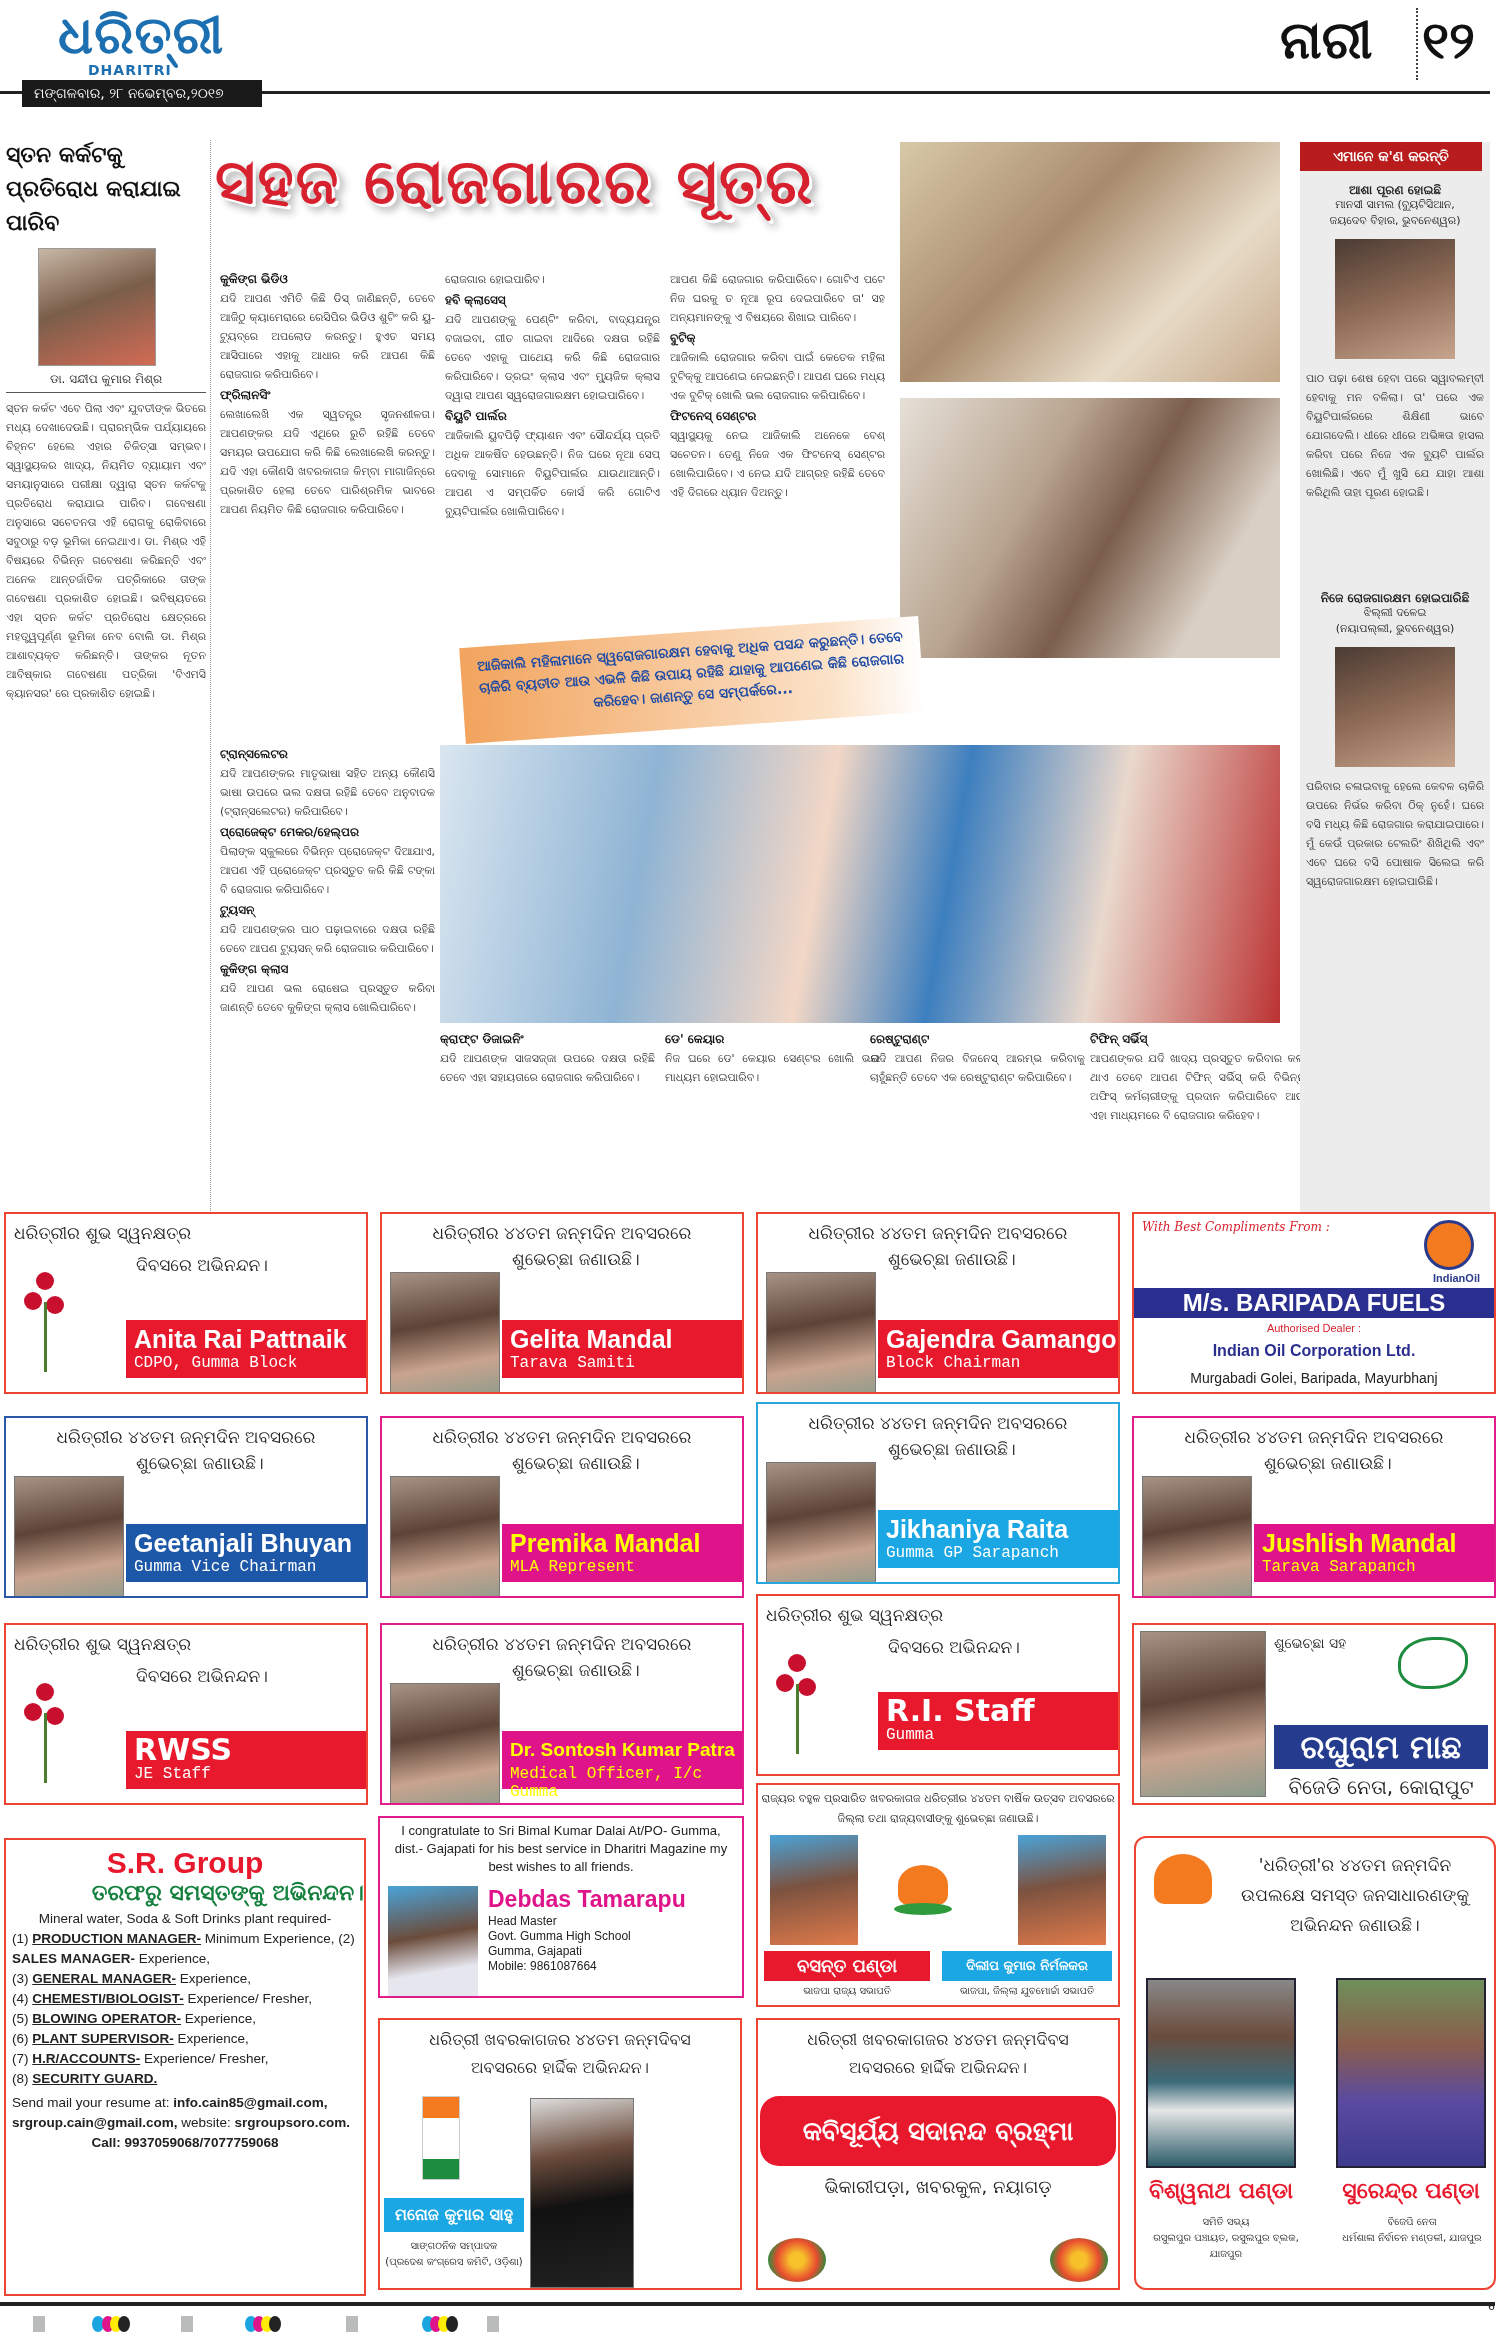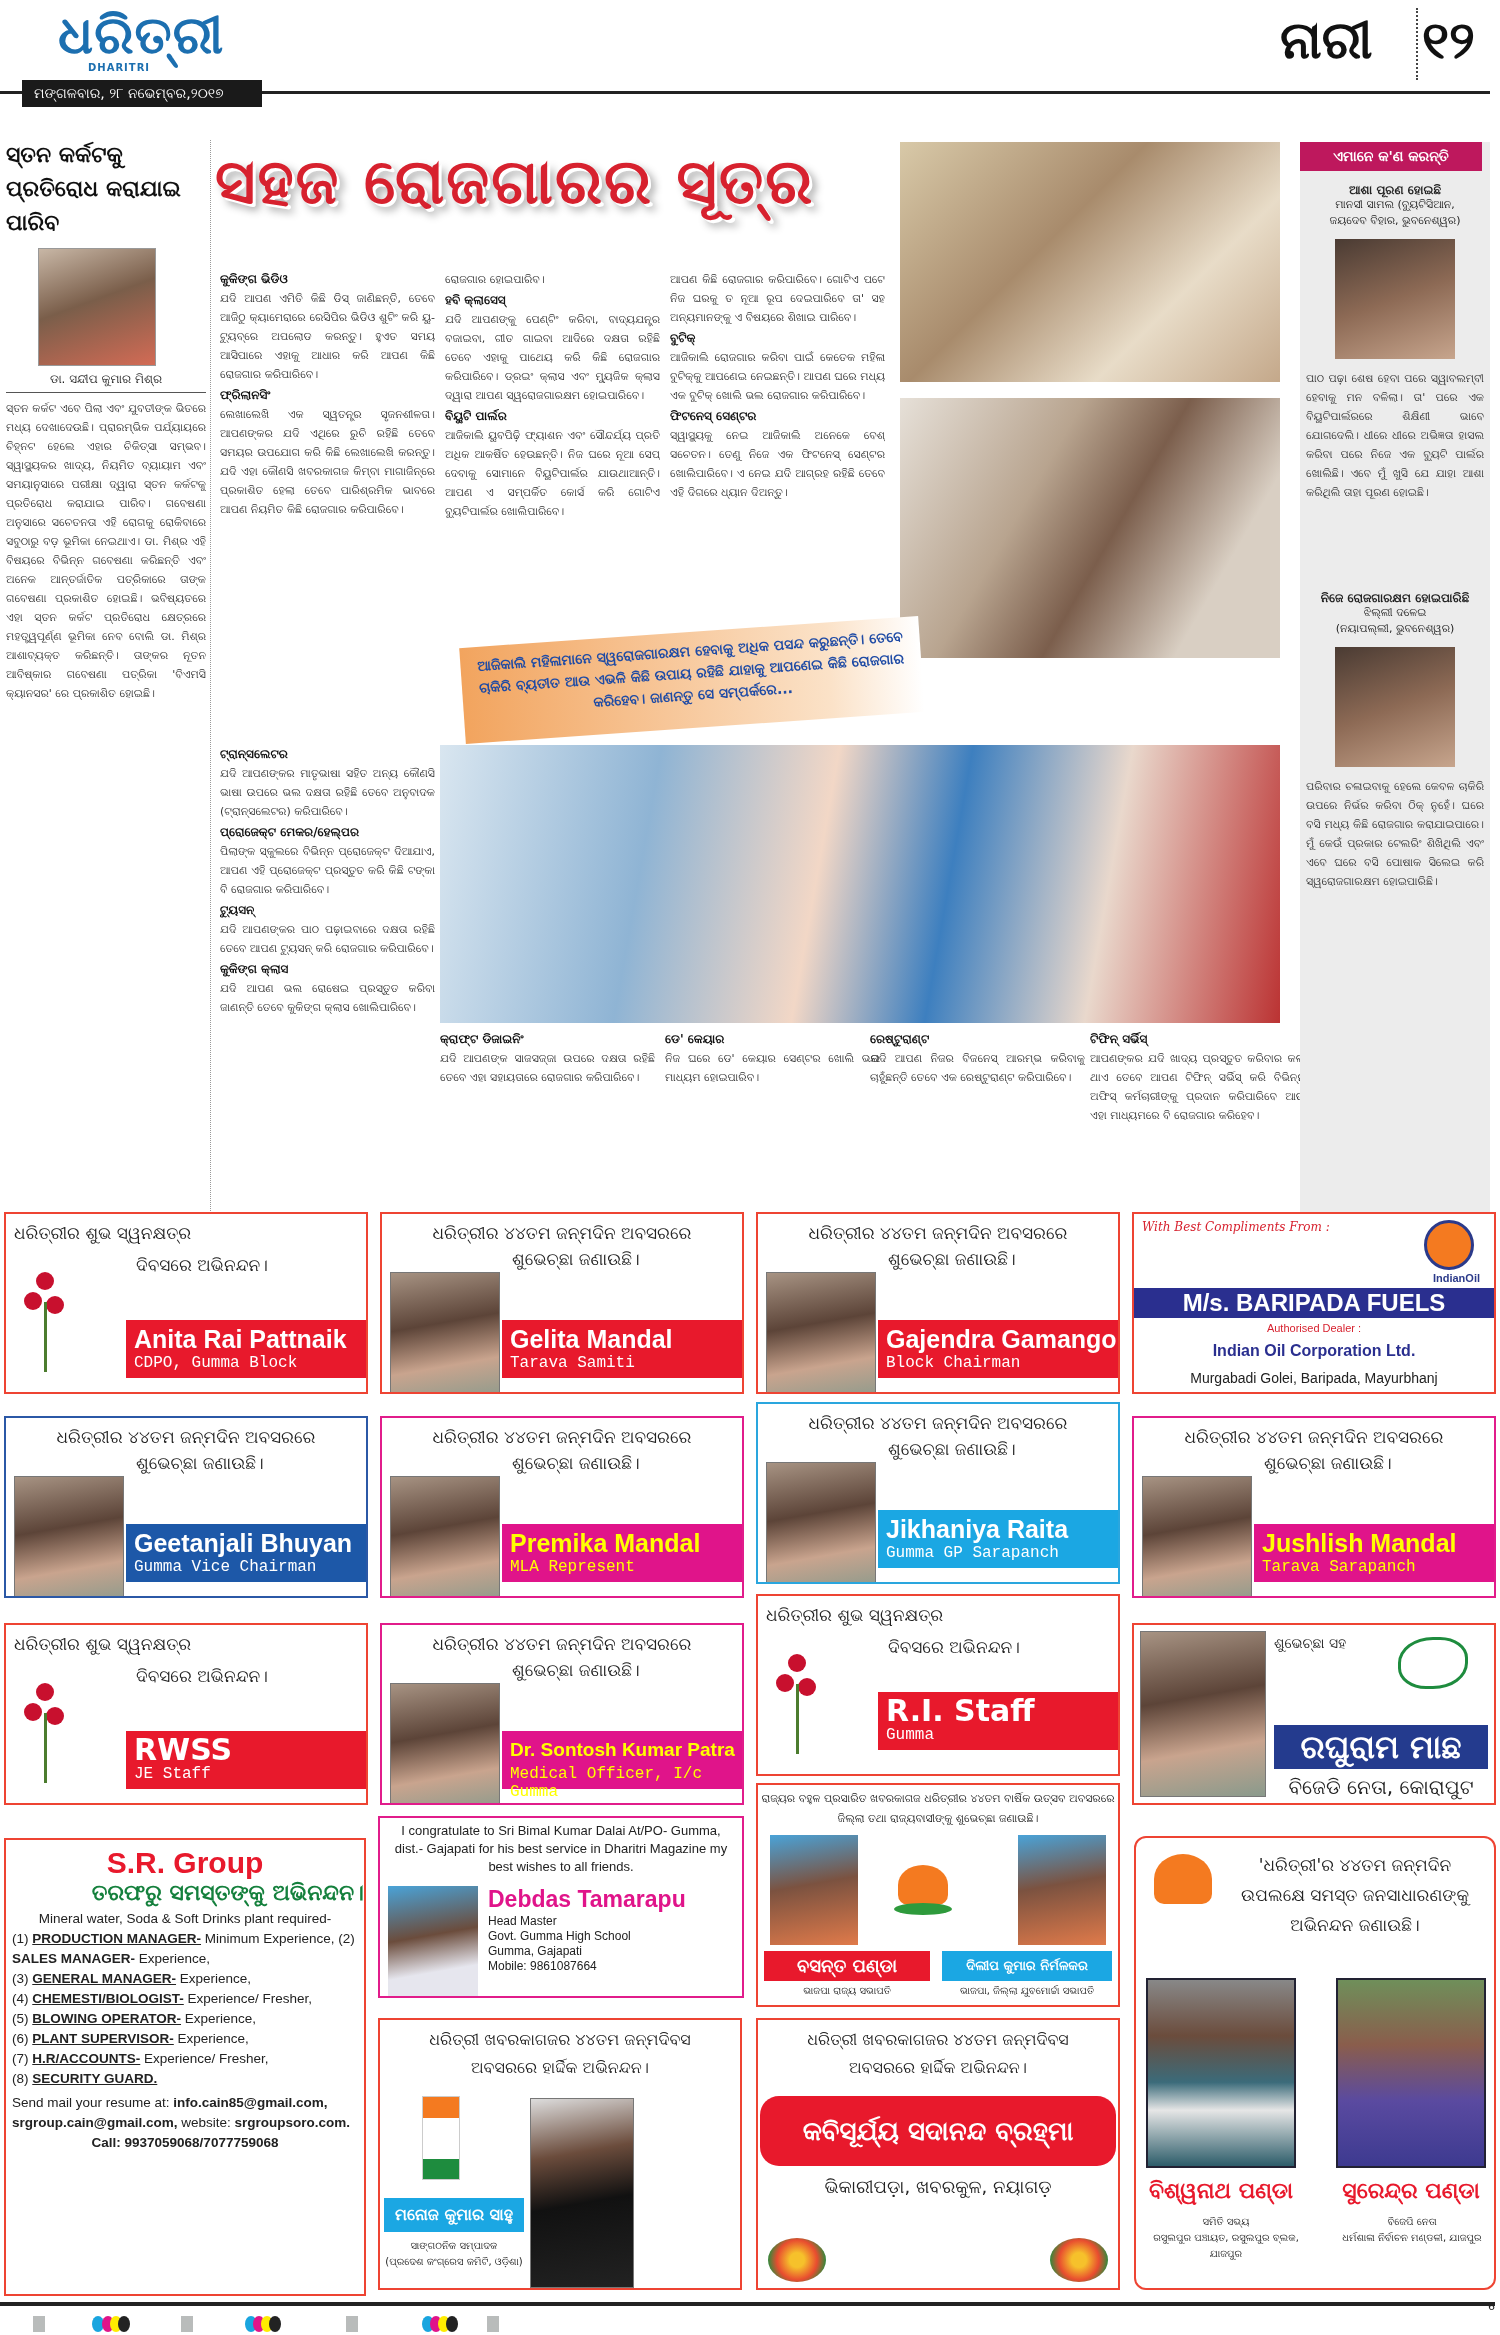--- a/index.html
+++ b/index.html
@@ -3,21 +3,21 @@
 <meta charset="utf-8">
 <style>
   * { box-sizing: border-box; margin: 0; padding: 0; }
   html, body { width: 1500px; height: 2335px; background: #fff; overflow: hidden; }
   body { font-family: "DejaVu Sans", sans-serif; color: #222; position: relative; }
 
   .abs { position: absolute; }
 
   
   .logo { left: 58px; top: 4px; font-family: "DejaVu Serif", serif; font-size: 52px; font-weight: bold; color: #1c6fb0; letter-spacing: 1px; }
-  .logo-en { left: 88px; top: 62px; font-size: 10px; font-weight: bold; color: #1c6fb0; letter-spacing: 1px; }
+  .logo-en { left: 88px; top: 62px; font-size: 14px; font-weight: bold; color: #1c6fb0; letter-spacing: 1px; }
   .head-rule { left: 0; top: 91px; width: 1490px; height: 3px; background: #222; }
   .date-bar { left: 22px; top: 80px; width: 240px; height: 27px; background: #1a1a1a; color: #fff; font-size: 14px; line-height: 27px; padding-left: 12px; }
   .section-name { left: 1280px; top: 10px; font-size: 52px; color: #111; font-weight: bold; }
   .page-num { left: 1422px; top: 10px; font-size: 52px; color: #111; font-weight: bold; }
   .dotted-sep { left: 1416px; top: 8px; width: 0; height: 72px; border-left: 2px dotted #444; }
 
   
   .left-col { left: 6px; top: 138px; width: 200px; }
   .left-col .headline { font-size: 22px; font-weight: bold; line-height: 34px; color: #111; }
   .photo { background: linear-gradient(160deg, #c8b7a6 0%, #7a5e4a 45%, #d36b55 100%); border: 1px solid #999; }
@@ -34,21 +34,21 @@
   .article p { margin-bottom: 2px; }
 
   .photo-top { left: 900px; top: 142px; width: 380px; height: 240px; background: linear-gradient(135deg,#d8c9a8,#a88b6c 40%,#e8dcc8 70%,#c4a88a); }
   .photo-mid { left: 900px; top: 398px; width: 380px; height: 260px; background: linear-gradient(120deg,#e6e0d8,#b8a48f 35%,#7b5e4c 55%,#d9cfc3 80%); }
   .photo-main { left: 440px; top: 745px; width: 840px; height: 278px; background: linear-gradient(100deg,#d9e6f0 0%,#8fb4d4 25%,#f2d7c6 45%,#3d7fbf 60%,#e9d8cc 78%,#b33 100%); }
 
   .callout { left: 462px; top: 632px; width: 460px; height: 96px; background: linear-gradient(90deg,#f2a45e,#fbe2c8 80%,#fff); transform: rotate(-4deg); color: #1f4ba5; font-size: 14px; font-weight: bold; text-align: center; line-height: 22px; padding-top: 8px; }
 
   
   .sidebar { left: 1300px; top: 142px; width: 190px; height: 1070px; background: #ececec; }
-  .sidebar .bar { background: #be185d; color: #fff; font-size: 14px; font-weight: bold; text-align: center; padding: 6px 8px; margin: 0 8px 0 0; }
+  .sidebar .bar { background: #b91c1c; color: #fff; font-size: 14px; font-weight: bold; text-align: center; padding: 6px 8px; margin: 0 8px 0 0; }
   .sidebar .title { font-size: 12px; font-weight: bold; text-align: center; margin-top: 12px; }
   .sidebar .meta { font-size: 11px; text-align: center; line-height: 16px; }
   .sidebar .sphoto { width: 120px; height: 120px; margin: 10px auto; background: linear-gradient(160deg,#4a3b33,#8d6a55 50%,#c7a58d); }
   .sidebar .sbody { font-size: 11px; line-height: 19px; padding: 0 6px; text-align: justify; color: #333; overflow: hidden; }
 
   
   .ad { position: absolute; background: #fff; border: 2px solid #e43; overflow: hidden; }
   .ad.blue { border-color: #2b58a6; }
   .ad.pink { border-color: #e11c8b; }
   .ad.cyan { border-color: #2aa6de; }

